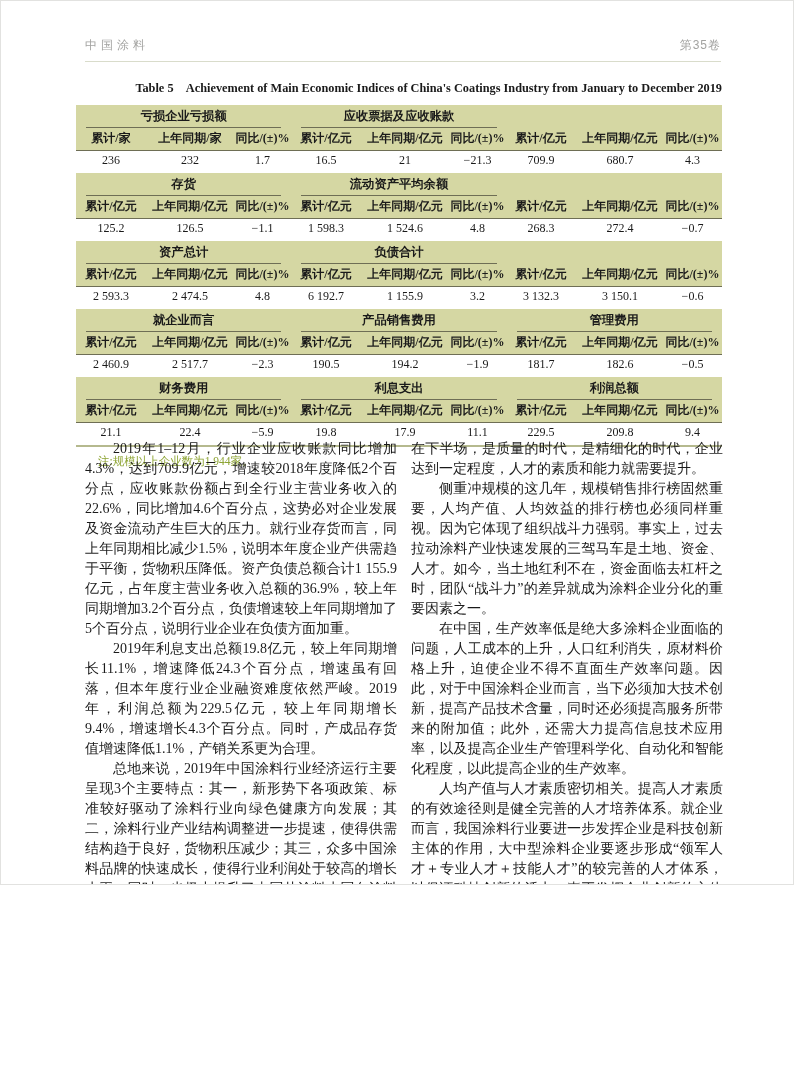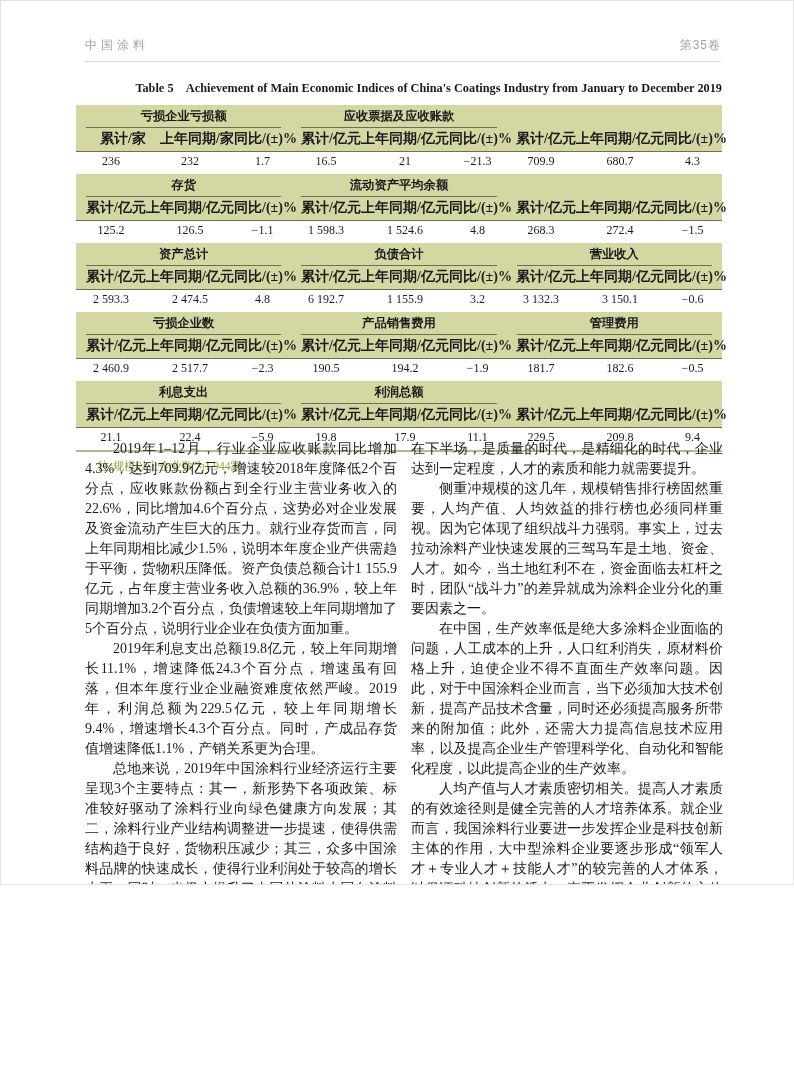--- a/index.html
+++ b/index.html
@@ -25,21 +25,21 @@
   
   #econ-table{margin-top:8px;border-bottom:2px solid #b5b98e;}
   .rowgroup{margin-bottom:2px;}
   .r-titles{display:grid;grid-template-columns:repeat(3,1fr);background:var(--khaki);}
   .title-cell{position:relative;text-align:center;font-weight:bold;font-size:12.3px;padding:3px 0 3px;}
   .title-cell::after{content:"";position:absolute;left:10px;right:10px;bottom:0;border-bottom:1px solid #6e6e55;}
   .r-heads{
     display:grid;grid-template-columns:70px 88px 57px 70px 88px 57px 70px 88px 57px;
     background:var(--khaki);border-bottom:1px solid #6e6e55;
   }
-  .hcell{text-align:right;font-weight:bold;font-size:14px;padding:2px 0 3px;white-space:nowrap;}
+  .hcell{text-align:center;font-weight:bold;font-size:12px;padding:2px 0 3px;white-space:nowrap;}
   .r-vals{display:grid;grid-template-columns:70px 88px 57px 70px 88px 57px 70px 88px 57px;background:#fff;}
   .vcell{text-align:center;font-size:12px;padding:2px 0 3px;}
   .t-note{margin-top:7px;margin-left:22px;font-size:11.5px;color:var(--accent);}
   
   .body-cols{
     position:absolute;top:438px;left:84px;width:638px;
     display:flex;gap:14px;
   }
   .col{flex:1;min-width:0;font-size:14px;line-height:20px;text-align:justify;}
   .para{text-indent:2em;}
@@ -122,28 +122,27 @@
           </div>
           <div class="r-vals">
             <div class="vcell">125.2</div>
             <div class="vcell">126.5</div>
             <div class="vcell">−1.1</div>
             <div class="vcell">1 598.3</div>
             <div class="vcell">1 524.6</div>
             <div class="vcell">4.8</div>
             <div class="vcell">268.3</div>
             <div class="vcell">272.4</div>
-            <div class="vcell">−1.5</div>
+            <div class="vcell">−0.7</div>
           </div>
         </div>
         <div class="rowgroup">
           <div class="r-titles">
             <div class="title-cell">资产总计</div>
             <div class="title-cell">负债合计</div>
-            <div class="title-cell">营业收入</div>
           </div>
           <div class="r-heads">
             <div class="hcell">累计/亿元</div>
             <div class="hcell">上年同期/亿元</div>
             <div class="hcell">同比/(±)%</div>
             <div class="hcell">累计/亿元</div>
             <div class="hcell">上年同期/亿元</div>
             <div class="hcell">同比/(±)%</div>
             <div class="hcell">累计/亿元</div>
             <div class="hcell">上年同期/亿元</div>
@@ -156,21 +155,21 @@
             <div class="vcell">6 192.7</div>
             <div class="vcell">1 155.9</div>
             <div class="vcell">3.2</div>
             <div class="vcell">3 132.3</div>
             <div class="vcell">3 150.1</div>
             <div class="vcell">−0.6</div>
           </div>
         </div>
         <div class="rowgroup">
           <div class="r-titles">
-            <div class="title-cell">亏损企业数</div>
+            <div class="title-cell">就企业而言</div>
             <div class="title-cell">产品销售费用</div>
             <div class="title-cell">管理费用</div>
           </div>
           <div class="r-heads">
             <div class="hcell">累计/亿元</div>
             <div class="hcell">上年同期/亿元</div>
             <div class="hcell">同比/(±)%</div>
             <div class="hcell">累计/亿元</div>
             <div class="hcell">上年同期/亿元</div>
             <div class="hcell">同比/(±)%</div>
@@ -185,20 +184,21 @@
             <div class="vcell">190.5</div>
             <div class="vcell">194.2</div>
             <div class="vcell">−1.9</div>
             <div class="vcell">181.7</div>
             <div class="vcell">182.6</div>
             <div class="vcell">−0.5</div>
           </div>
         </div>
         <div class="rowgroup">
           <div class="r-titles">
+            <div class="title-cell">财务费用</div>
             <div class="title-cell">利息支出</div>
             <div class="title-cell">利润总额</div>
           </div>
           <div class="r-heads">
             <div class="hcell">累计/亿元</div>
             <div class="hcell">上年同期/亿元</div>
             <div class="hcell">同比/(±)%</div>
             <div class="hcell">累计/亿元</div>
             <div class="hcell">上年同期/亿元</div>
             <div class="hcell">同比/(±)%</div>

